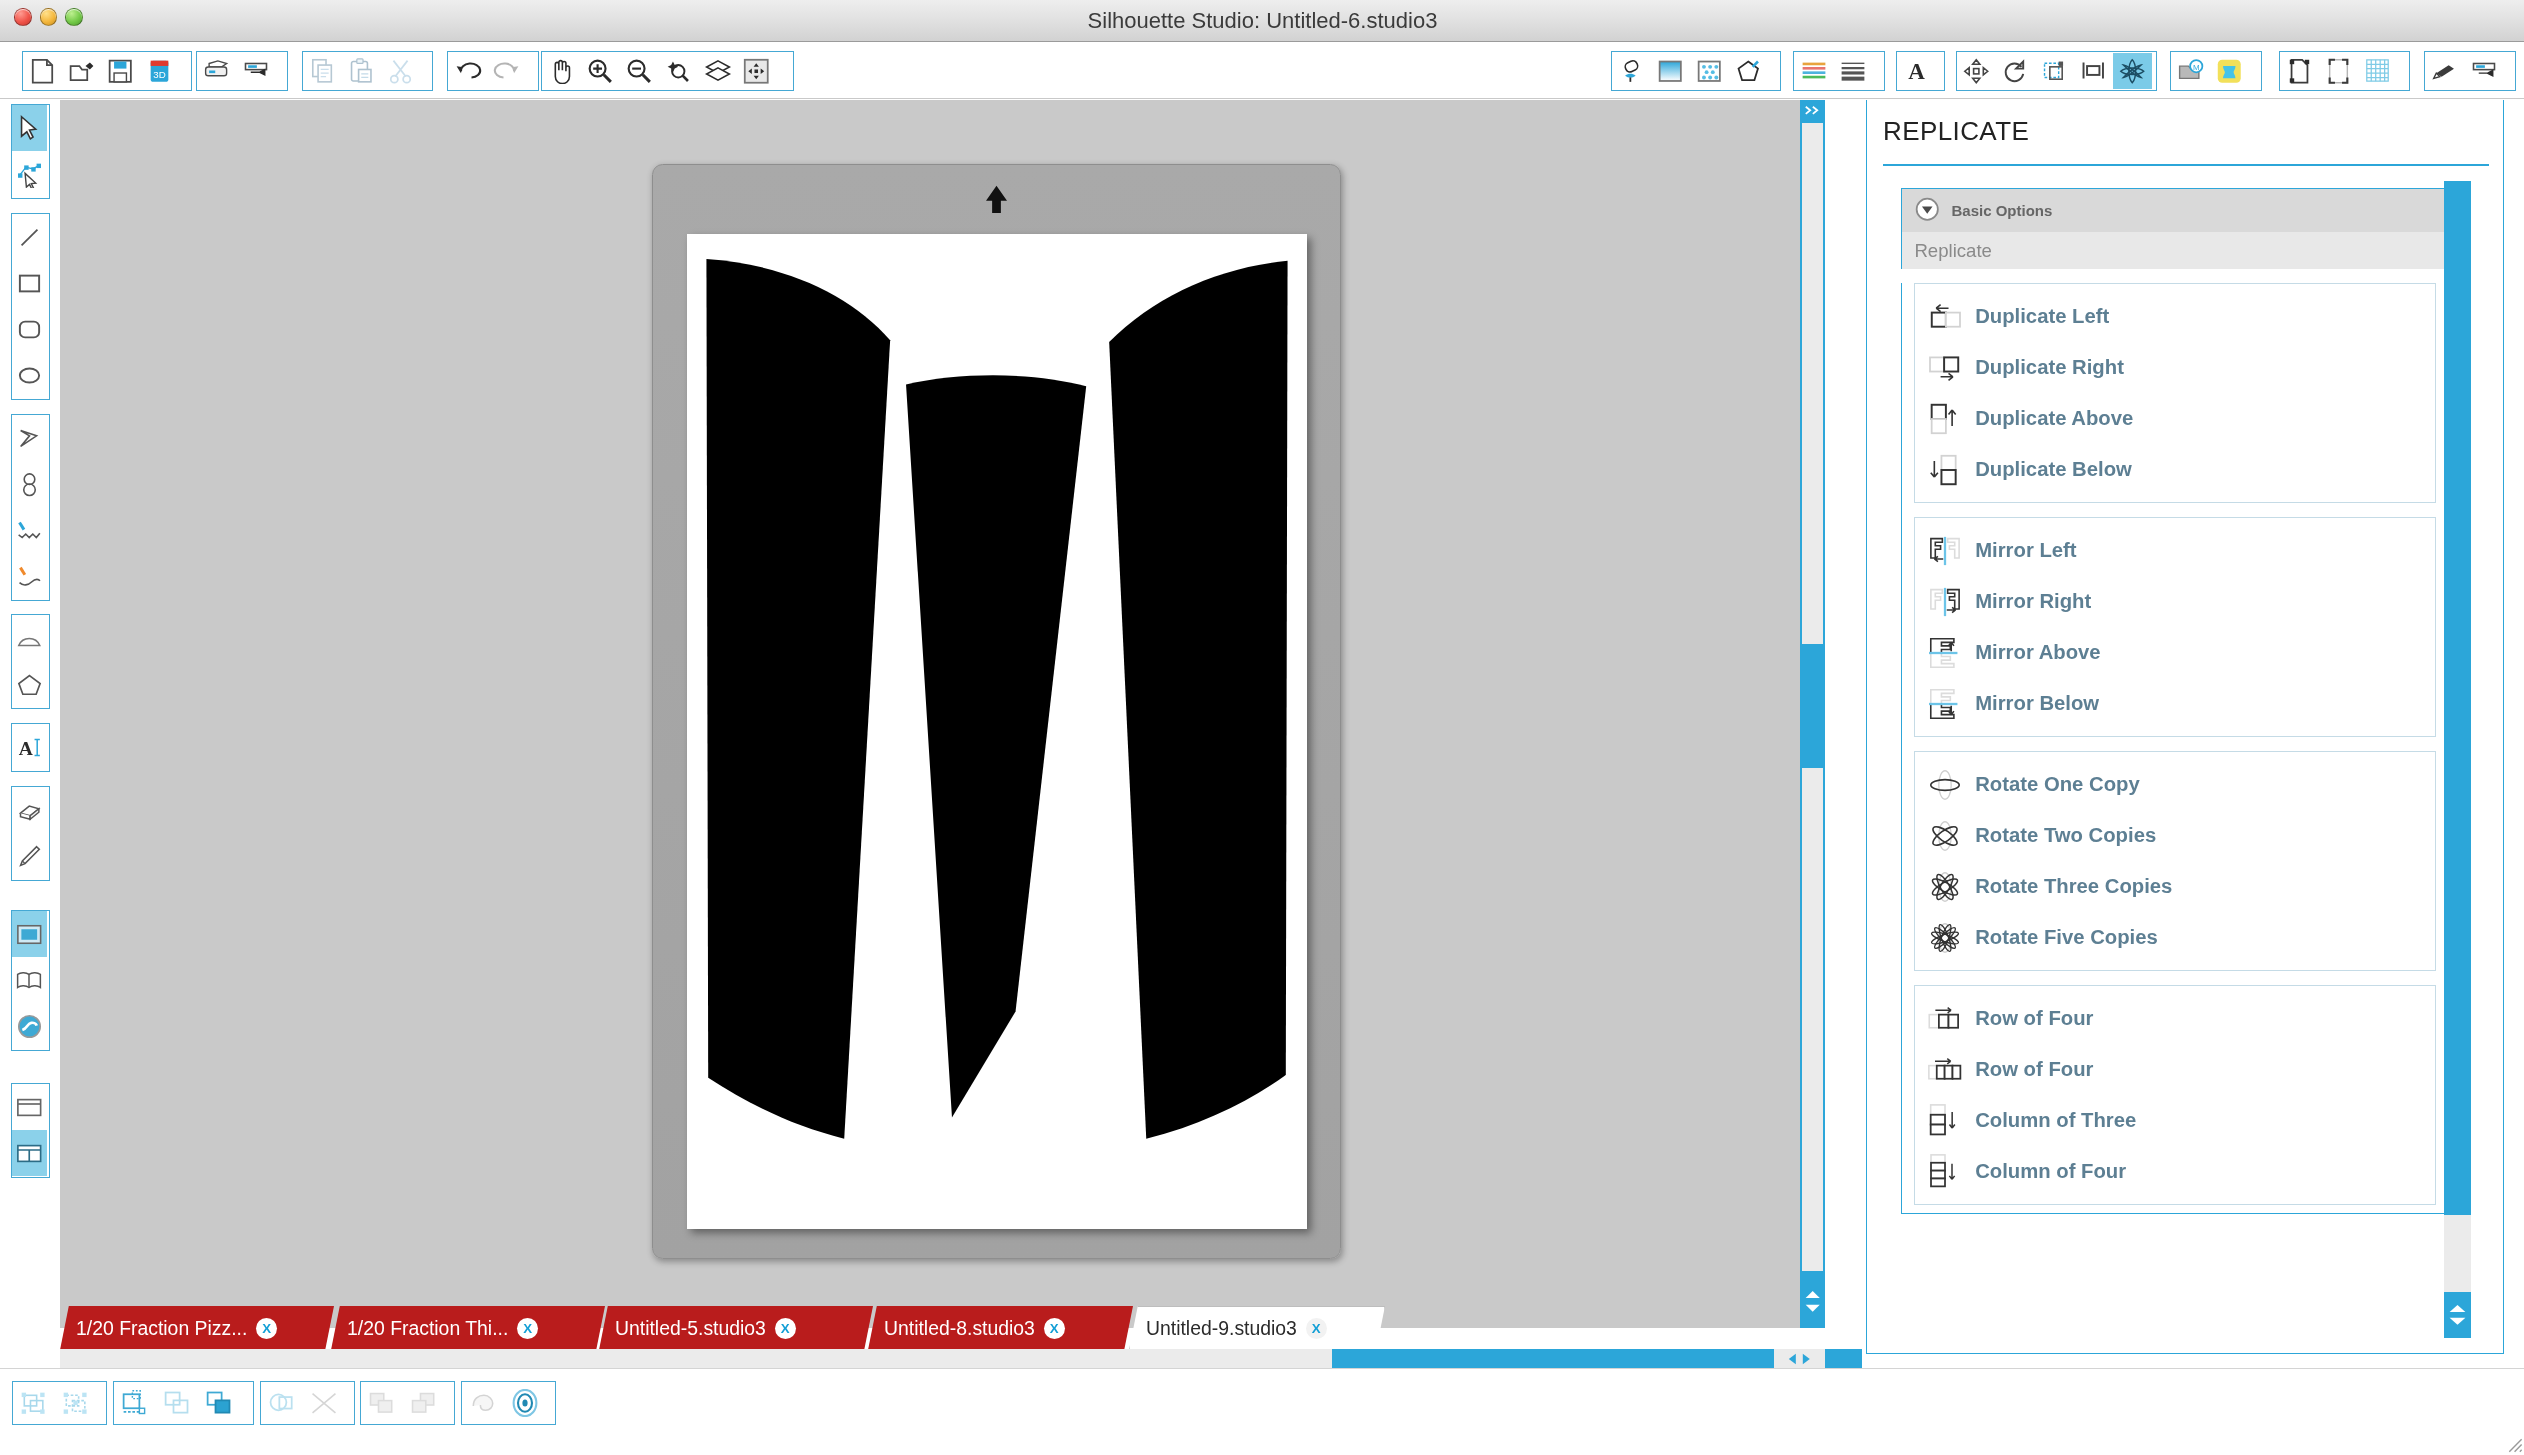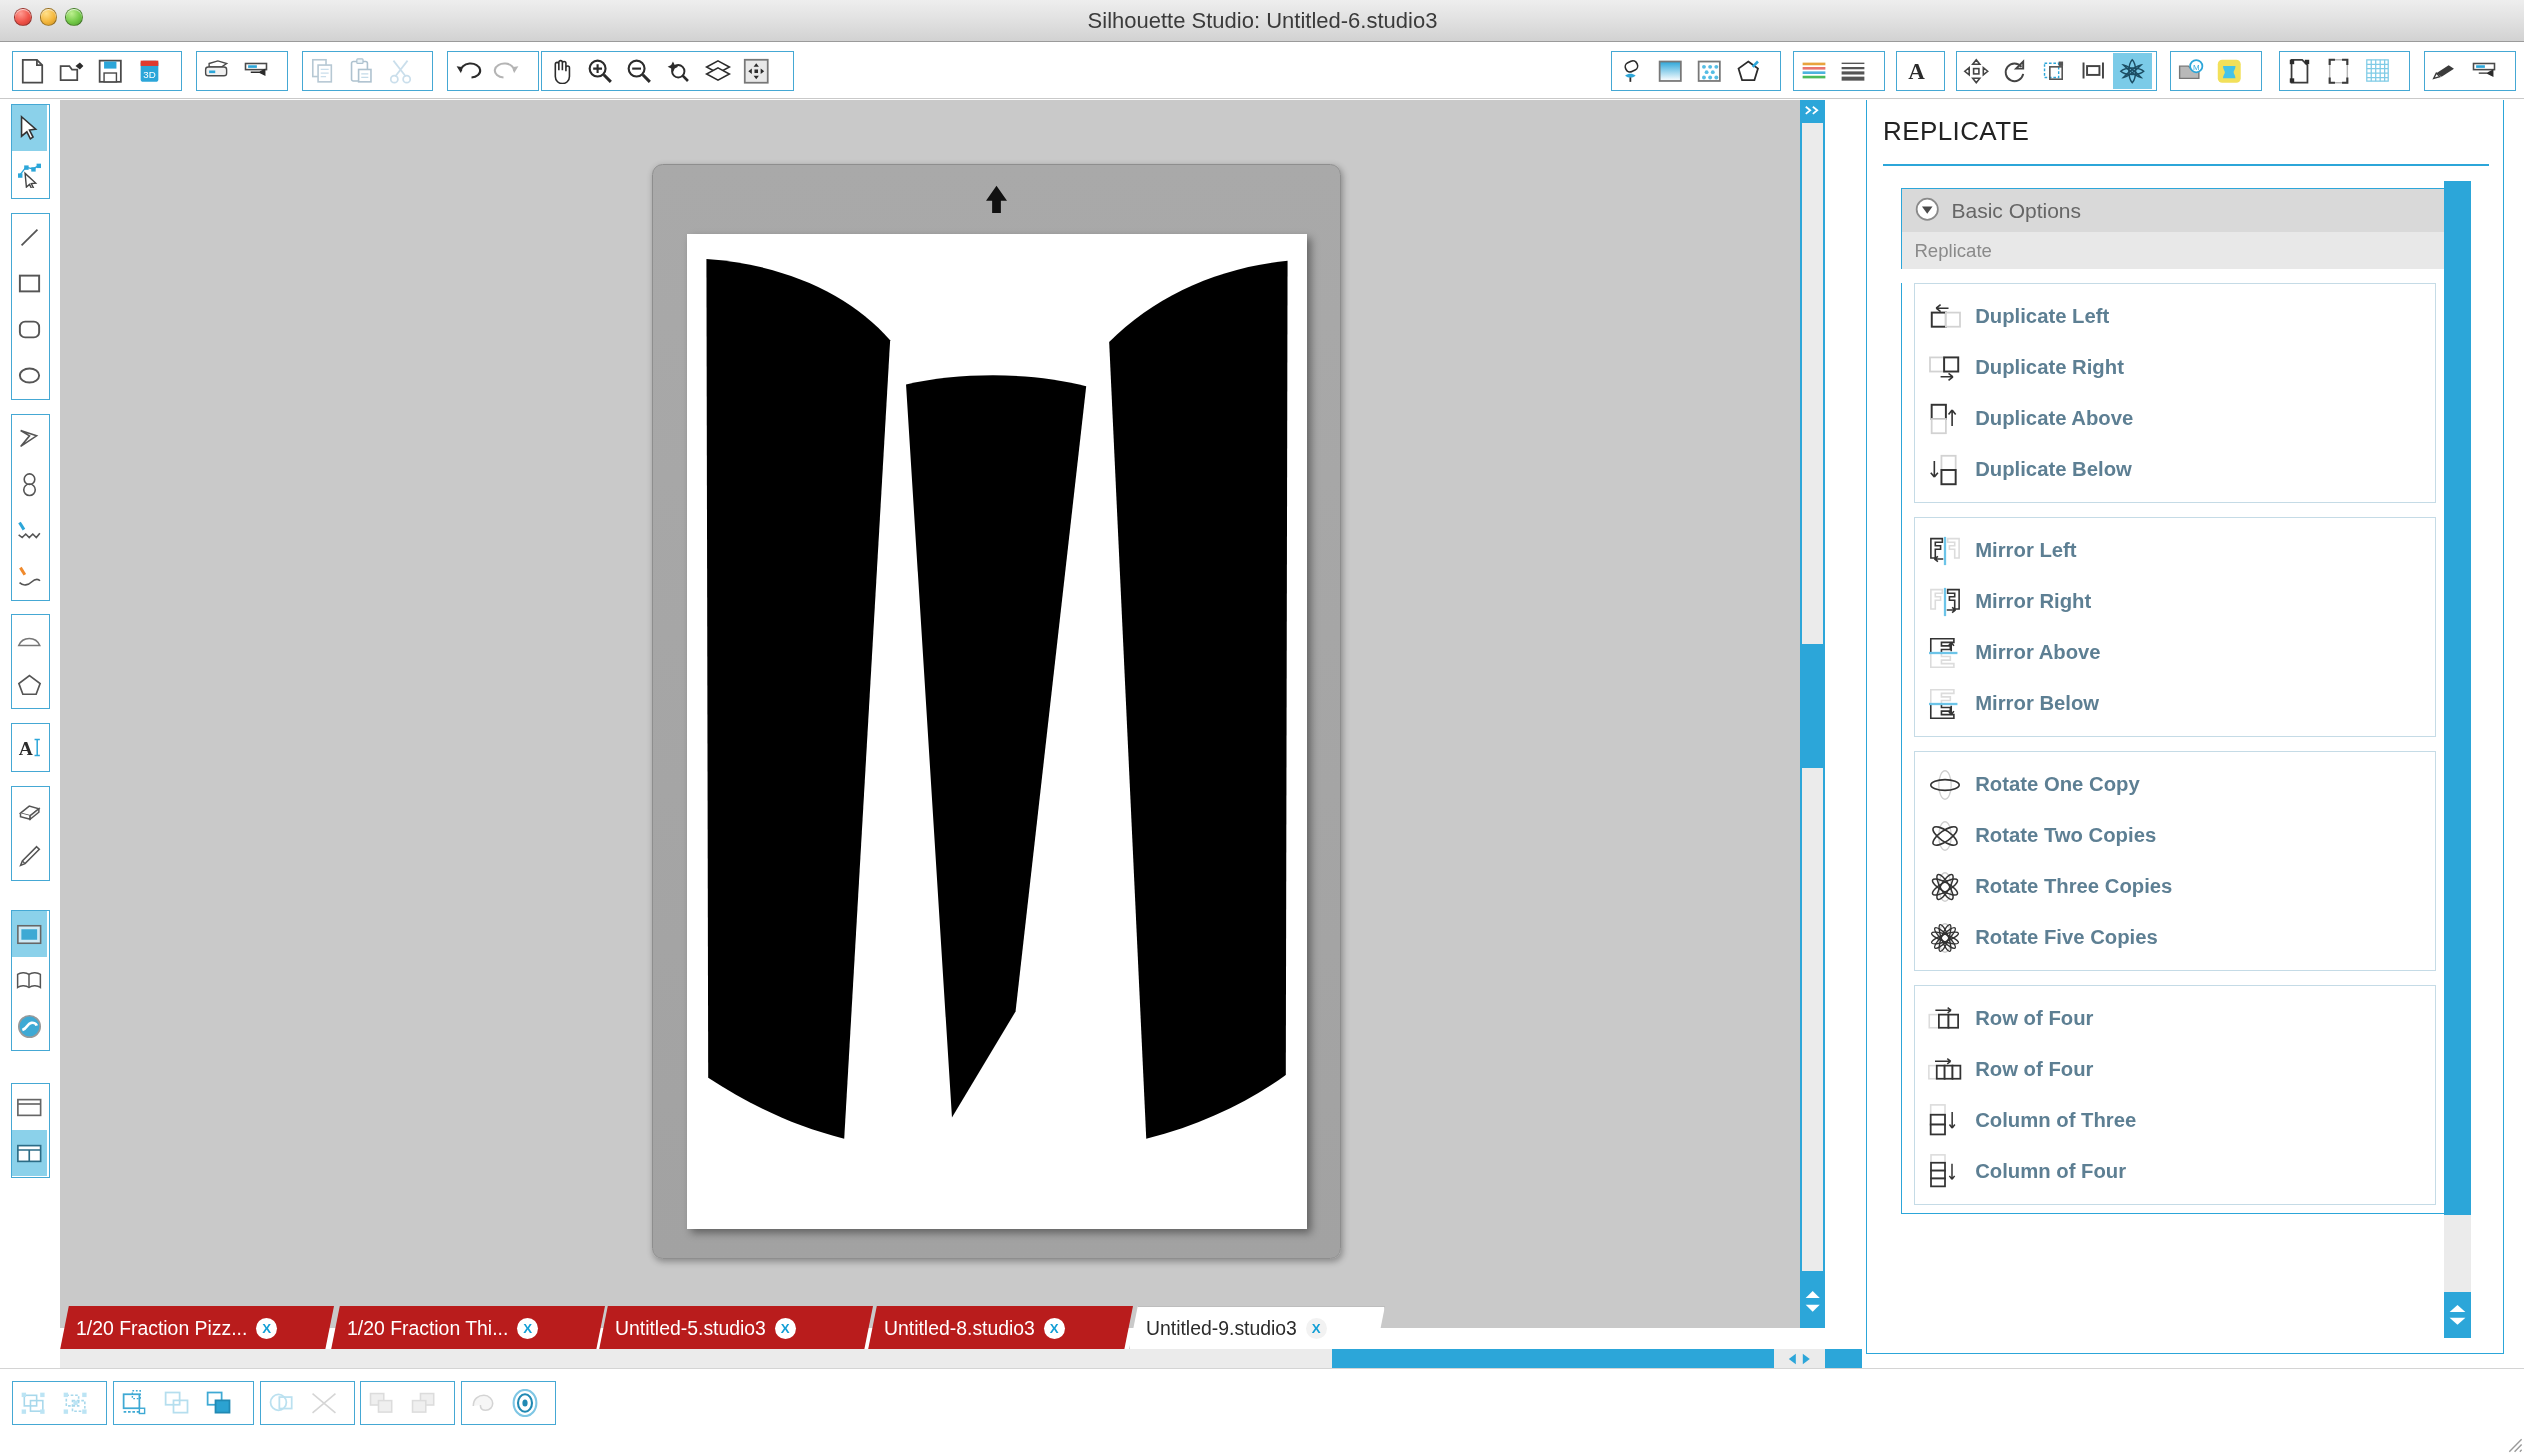--- a/index.html
+++ b/index.html
@@ -212,21 +212,21 @@
   .panel-body {
     position: absolute; left: 34px; top: 88px; width: 548px; height: 1140px;
   }
   .section-header {
     height: 44px; background: #d9d9d9;
     border: 1.8px solid #2ca6d9; border-bottom: none;
     box-sizing: border-box;
     display: flex; align-items: center; padding-left: 12.4px; gap: 10.6px;
   }
   .section-header .label {
-    font-size: 21px; font-weight: normal; color: #666;
+    font-size: 15px; font-weight: bold; color: #666;
   }
   .subheader {
     height: 37px; background: #e8e8e8;
     border-left: 1.8px solid #2ca6d9; border-right: 1.8px solid #2ca6d9;
     box-sizing: border-box;
     display: flex; align-items: center; padding-left: 12.4px;
     font-size: 18.6px; color: #8a8a8a;
   }
   .opt-group {
     margin: 14px 12.4px 0 12.4px;
@@ -277,21 +277,21 @@
   <div class="traffic">
     <div class="tl-dot tl-close"></div>
     <div class="tl-dot tl-min"></div>
     <div class="tl-dot tl-max"></div>
   </div>
   <div class="title-text">Silhouette Studio: Untitled-6.studio3</div>
 </div>
 
 <div class="toolbar">
 
-  <div class="tgroup" style="left:12px;width:170px">
+  <div class="tgroup" style="left:22px;width:170px">
     <div class="tbtn">
       <svg width="25" height="26.5" viewBox="0 0 28 30">
           <path d="M3 2h16l6 6v20H3z" fill="#fff" stroke="#4a4a4a" stroke-width="2"></path>
           <path d="M19 2v6h6" fill="none" stroke="#4a4a4a" stroke-width="2"></path>
         </svg>
     </div>
     <div class="tbtn">
       <svg width="28" height="26.5" viewBox="0 0 32 30">
           <path d="M3 9h10l3 4h6v12H3z" fill="#fff" stroke="#4a4a4a" stroke-width="2"></path>
           <path d="M20 9l5-4 4 4-4 4z" fill="#2b2b2b"></path>

